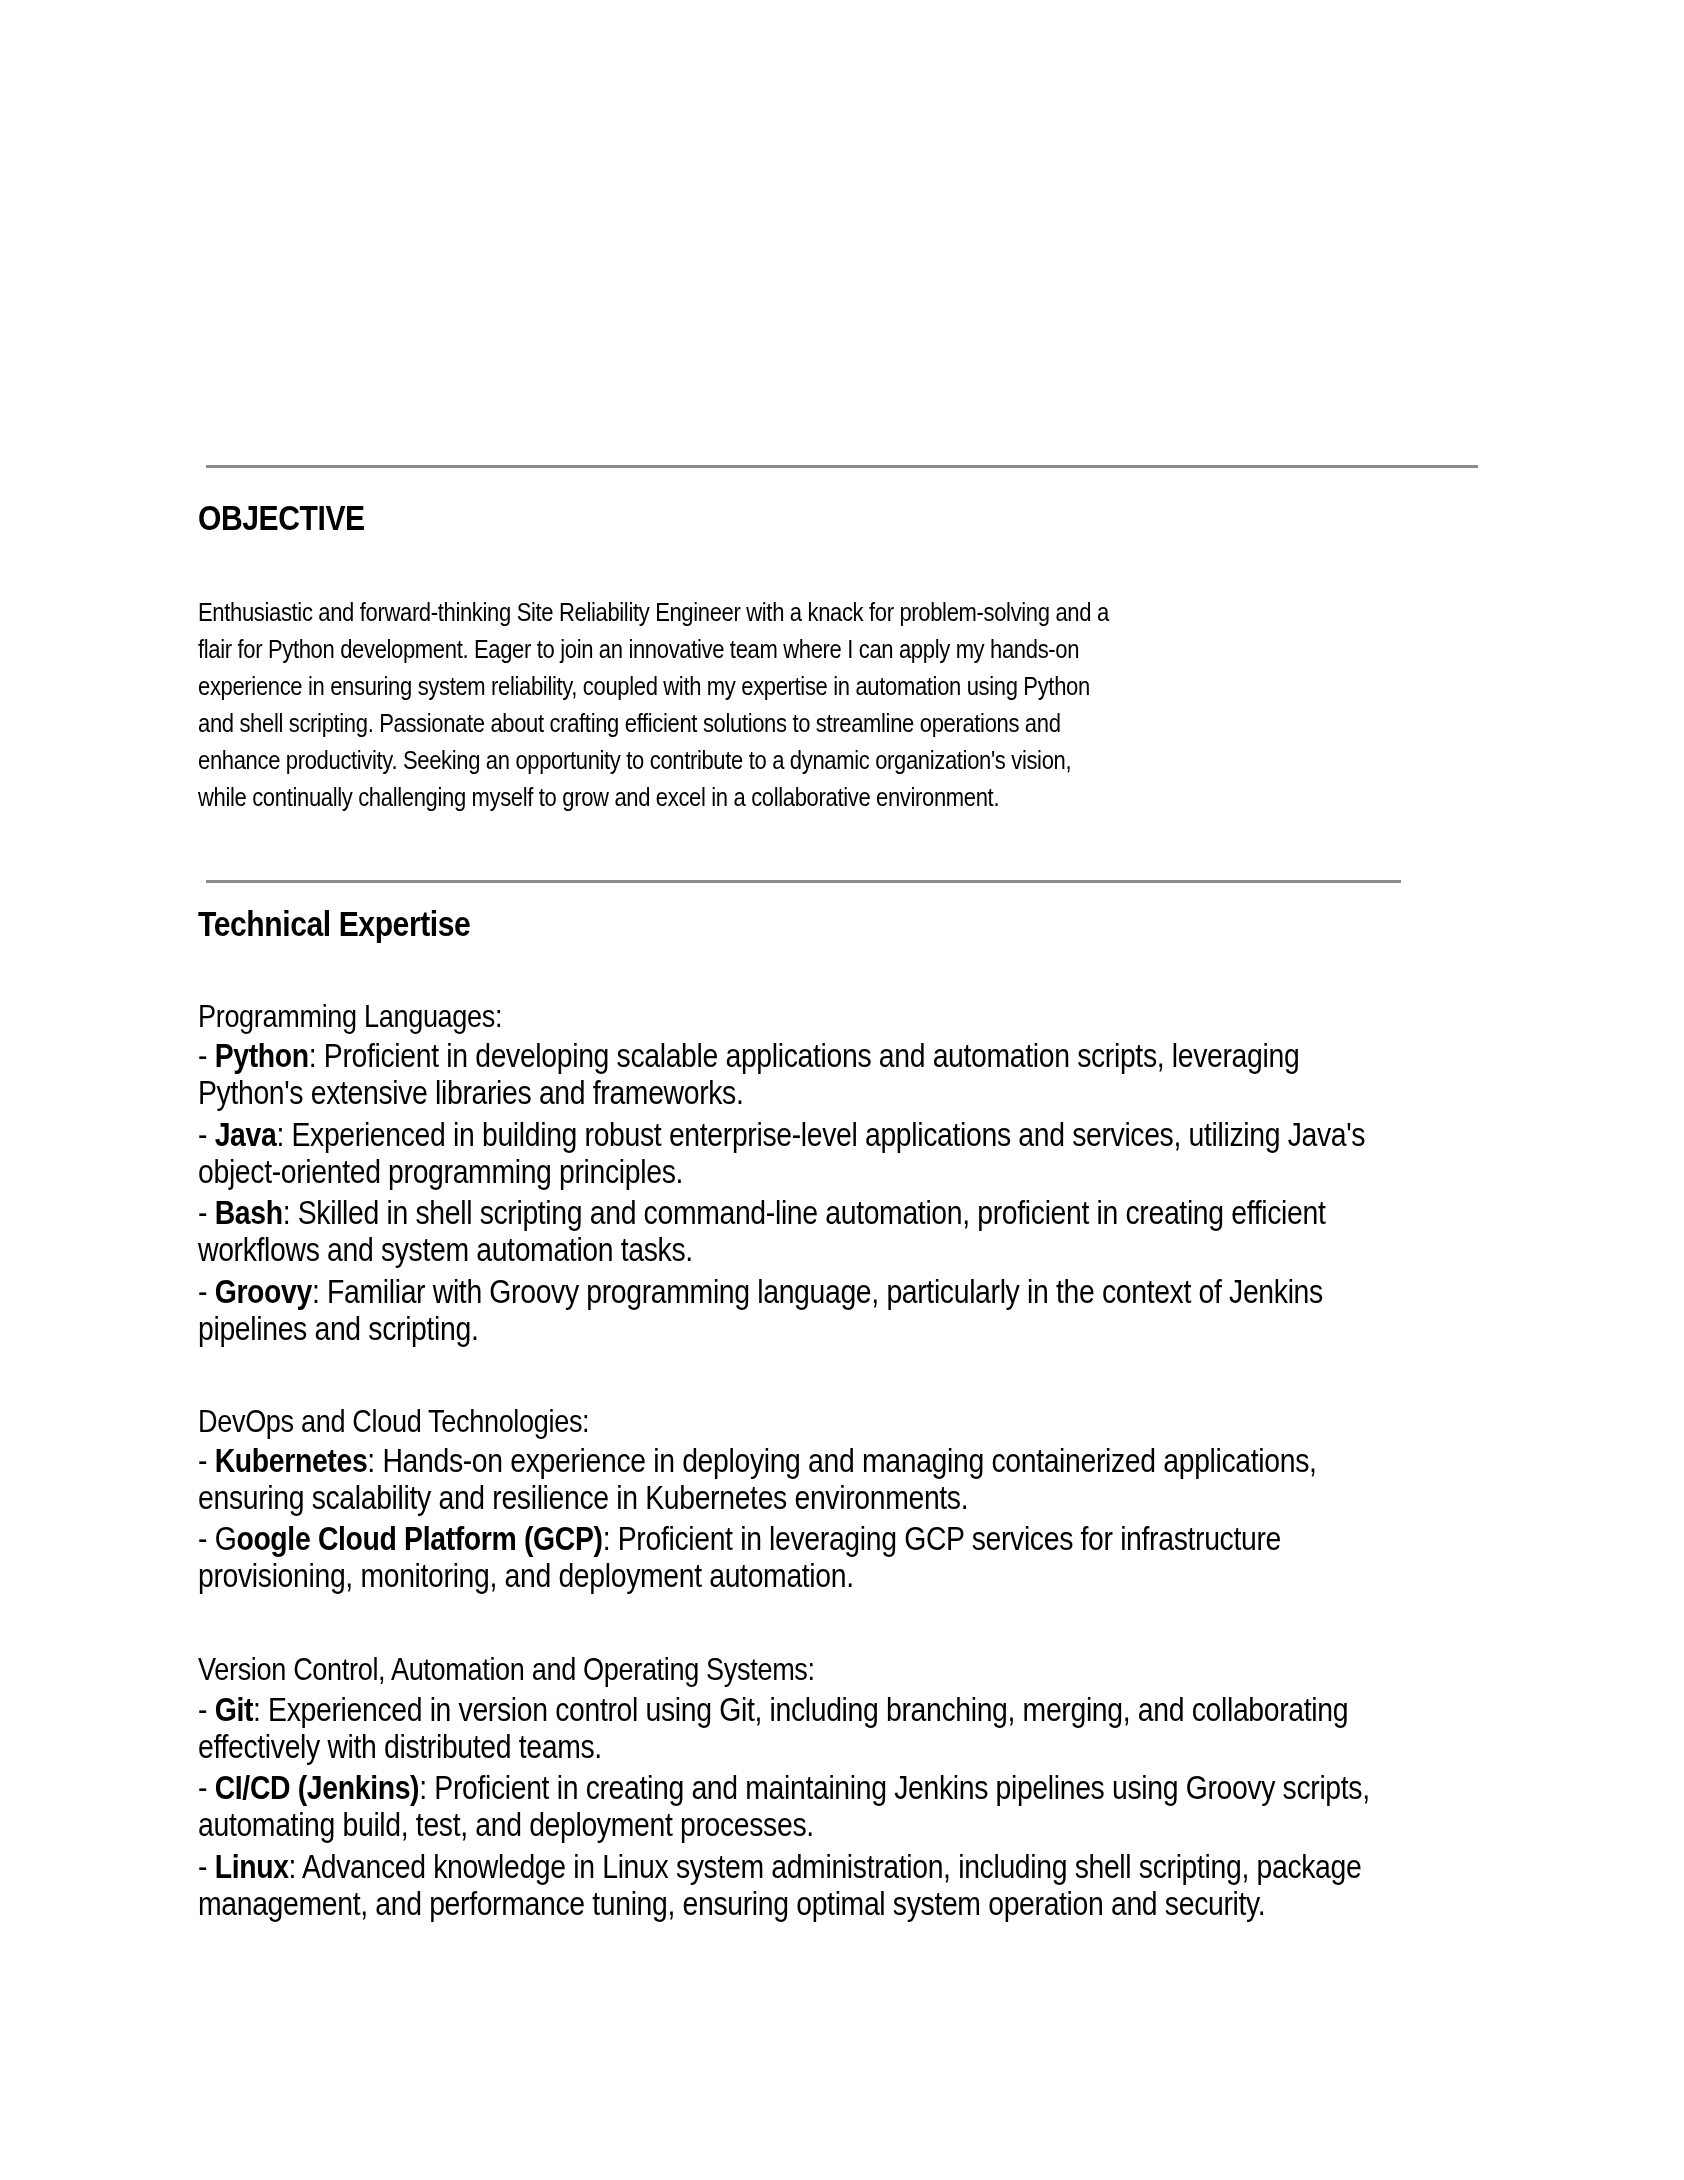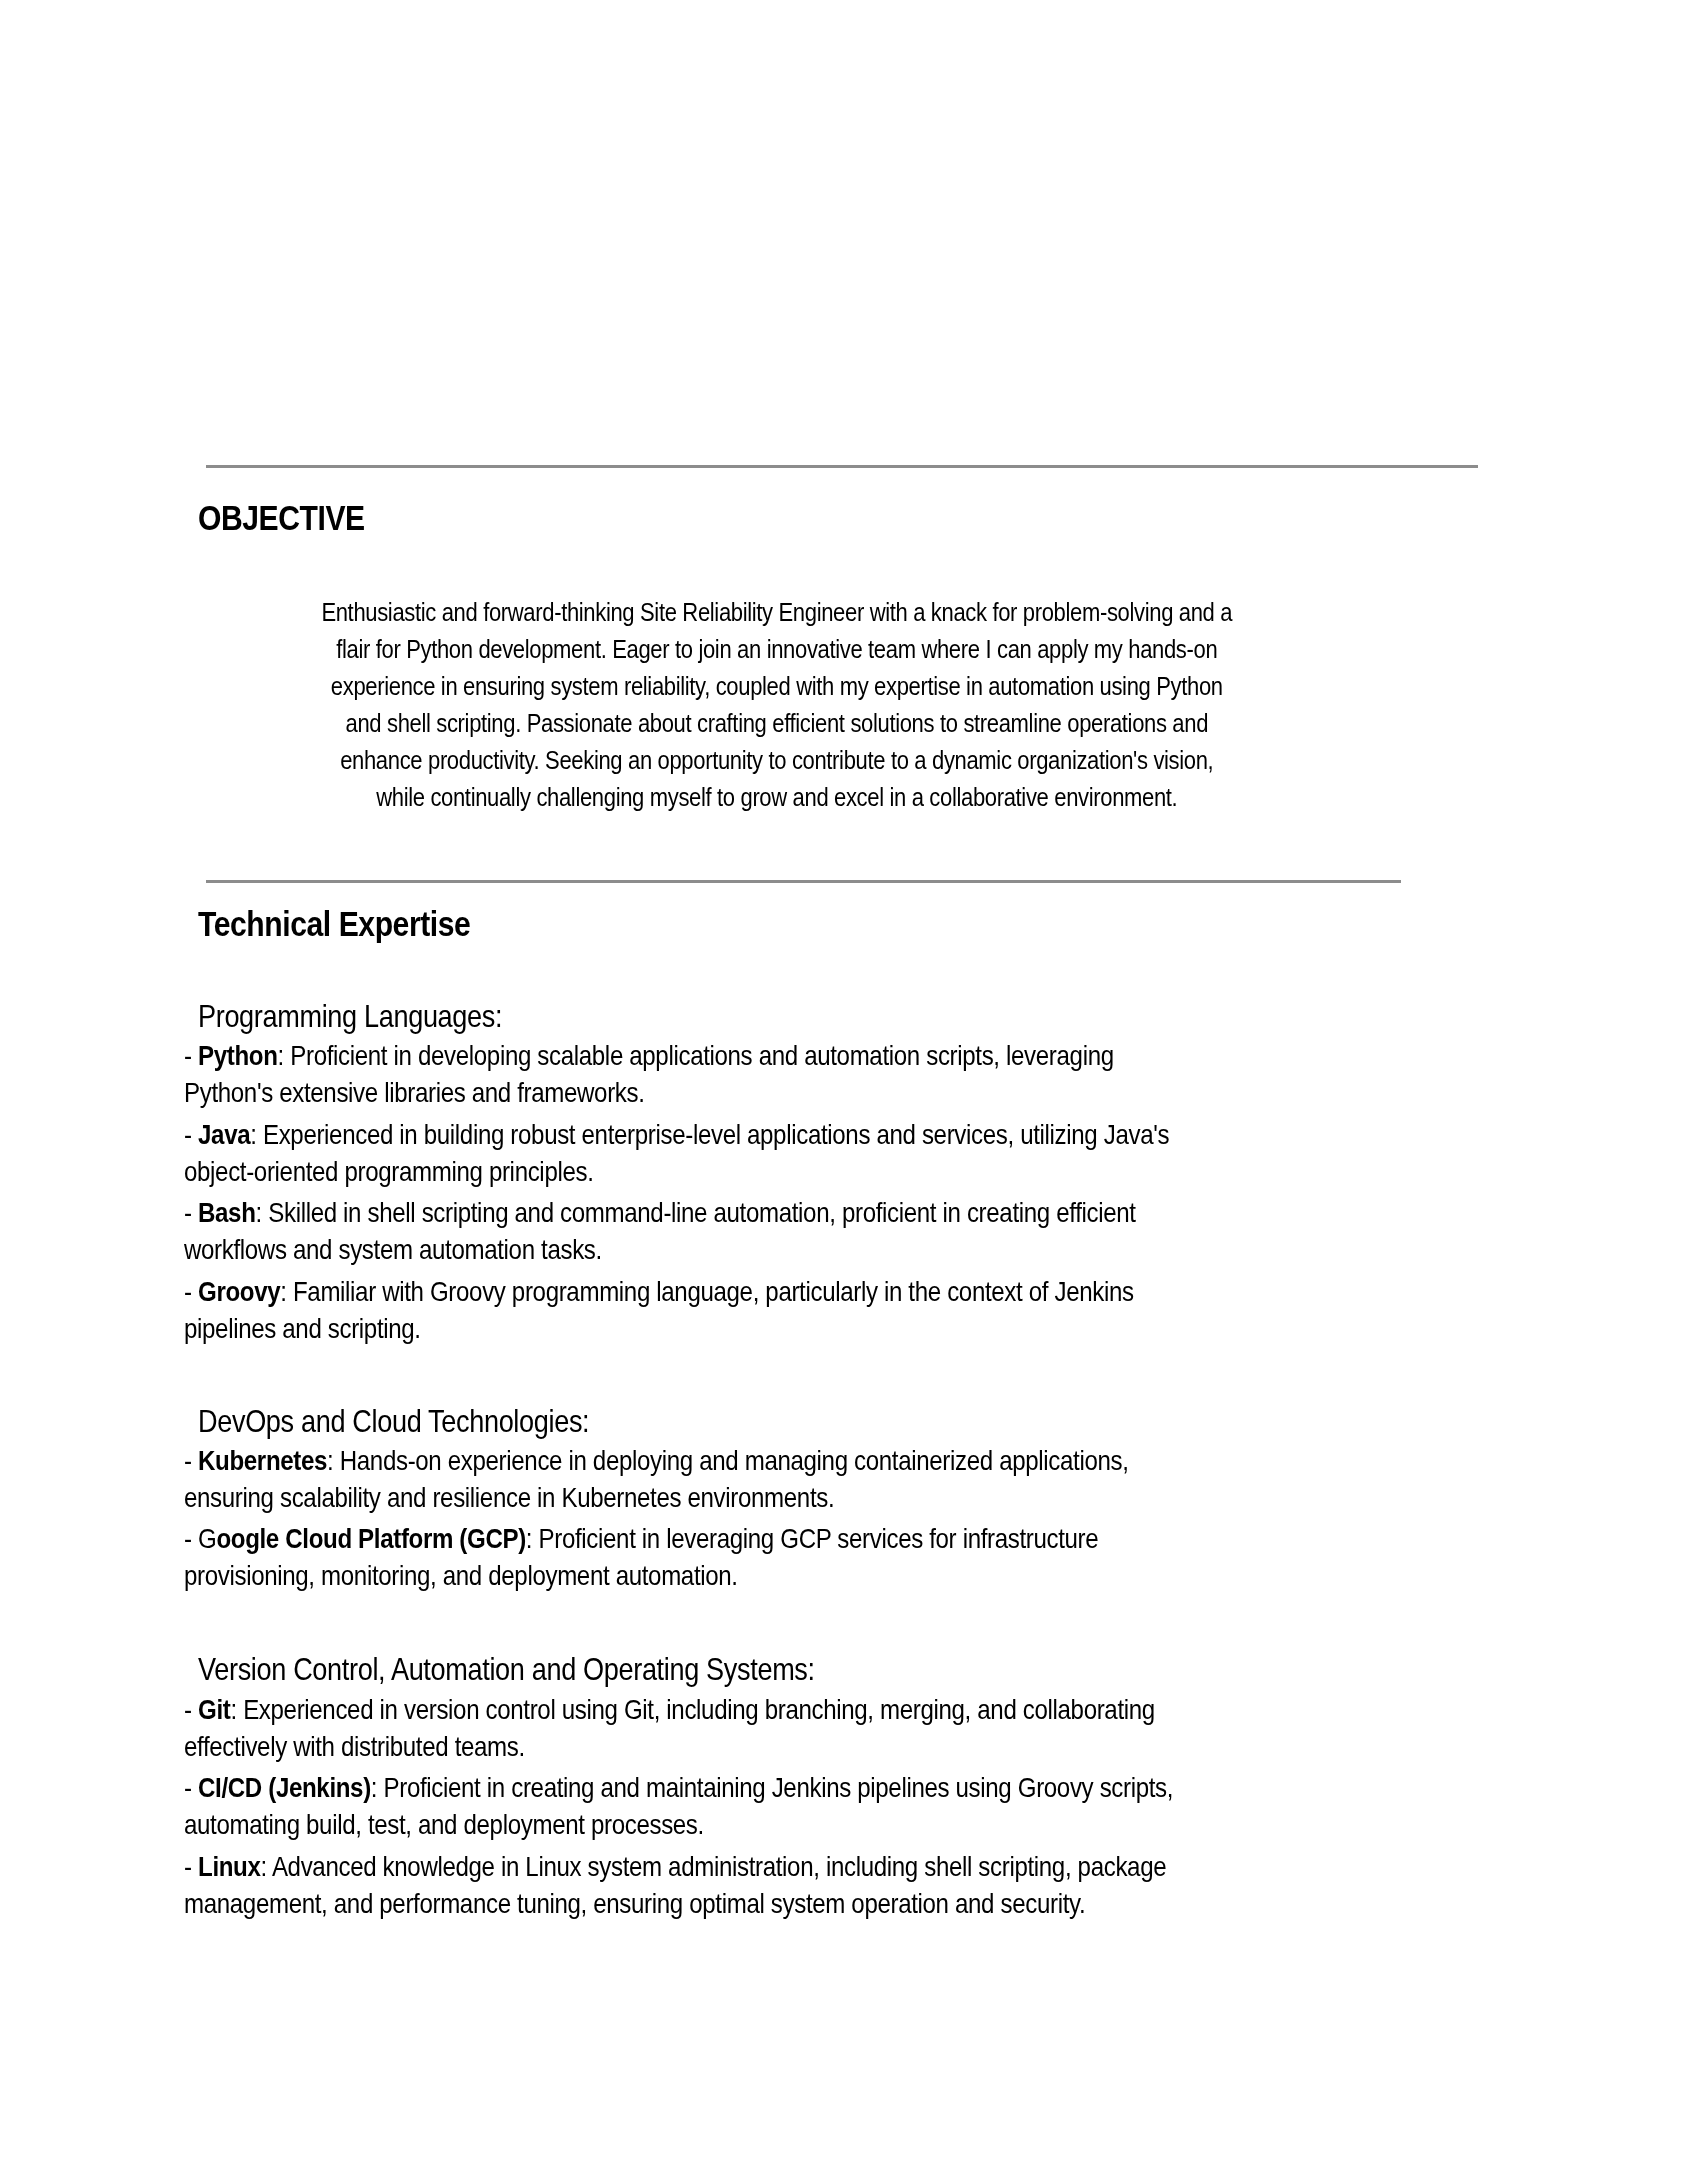--- a/index.html
+++ b/index.html
@@ -7,25 +7,25 @@
          font-family: "Liberation Sans", sans-serif; color: #000; }
   .divider { position: absolute; height: 3.4px; background: #8c8c8c; }
   #div1 { left: 206px; top: 465px; width: 1272px; }
   #div2 { left: 206px; top: 880px; width: 1195px; }
   .h1 { position: absolute; left: 198px; font-weight: bold; font-size: 35px;
         letter-spacing: -0.5px; transform-origin: left top; }
   #h-objective { top: 498px; }
   #h-tech { top: 904px; }
   .para { position: absolute; left: 198px; width: 1346px; font-size: 25.6px;
           line-height: 37px; letter-spacing: -0.4px; }
-  #objective-text { top: 594px; text-align: center; }
+  #objective-text { top: 594px; }
   .para .line { display: block; white-space: nowrap; }
   .sub { position: absolute; left: 198px; font-size: 31.5px; letter-spacing: -0.4px;
          white-space: nowrap; }
-  .item { position: absolute; left: 184px; font-size: 28px; line-height: 37px;
+  .item { position: absolute; left: 198px; font-size: 33px; line-height: 37px;
           letter-spacing: -0.4px; }
   .item .line { display: block; white-space: nowrap; }
   b { font-weight: bold; }
 </style>
 </head>
 <body>
 
 <div id="div1" class="divider"></div>
 <div id="h-objective" class="h1" style="transform-origin: left top; transform: scaleX(0.86);">OBJECTIVE</div>
 <div id="objective-text" class="para">

